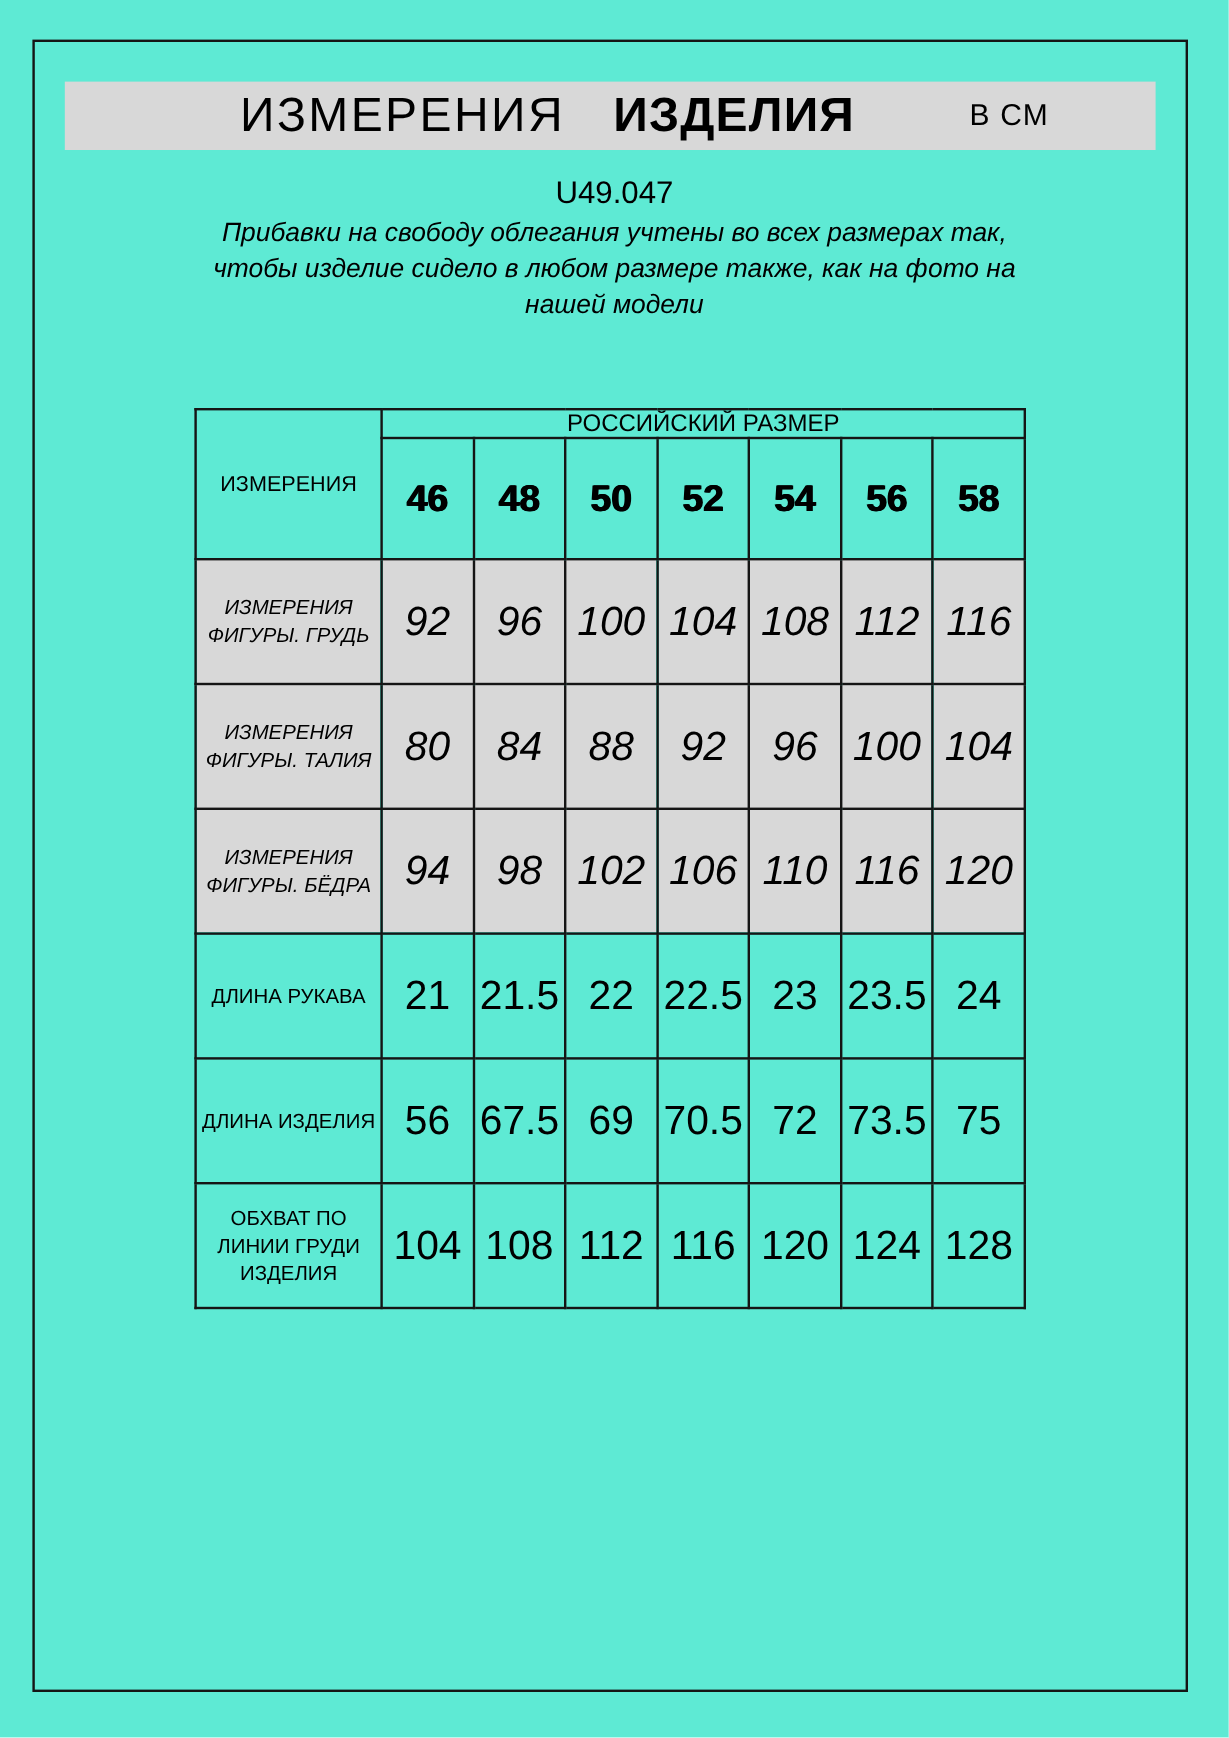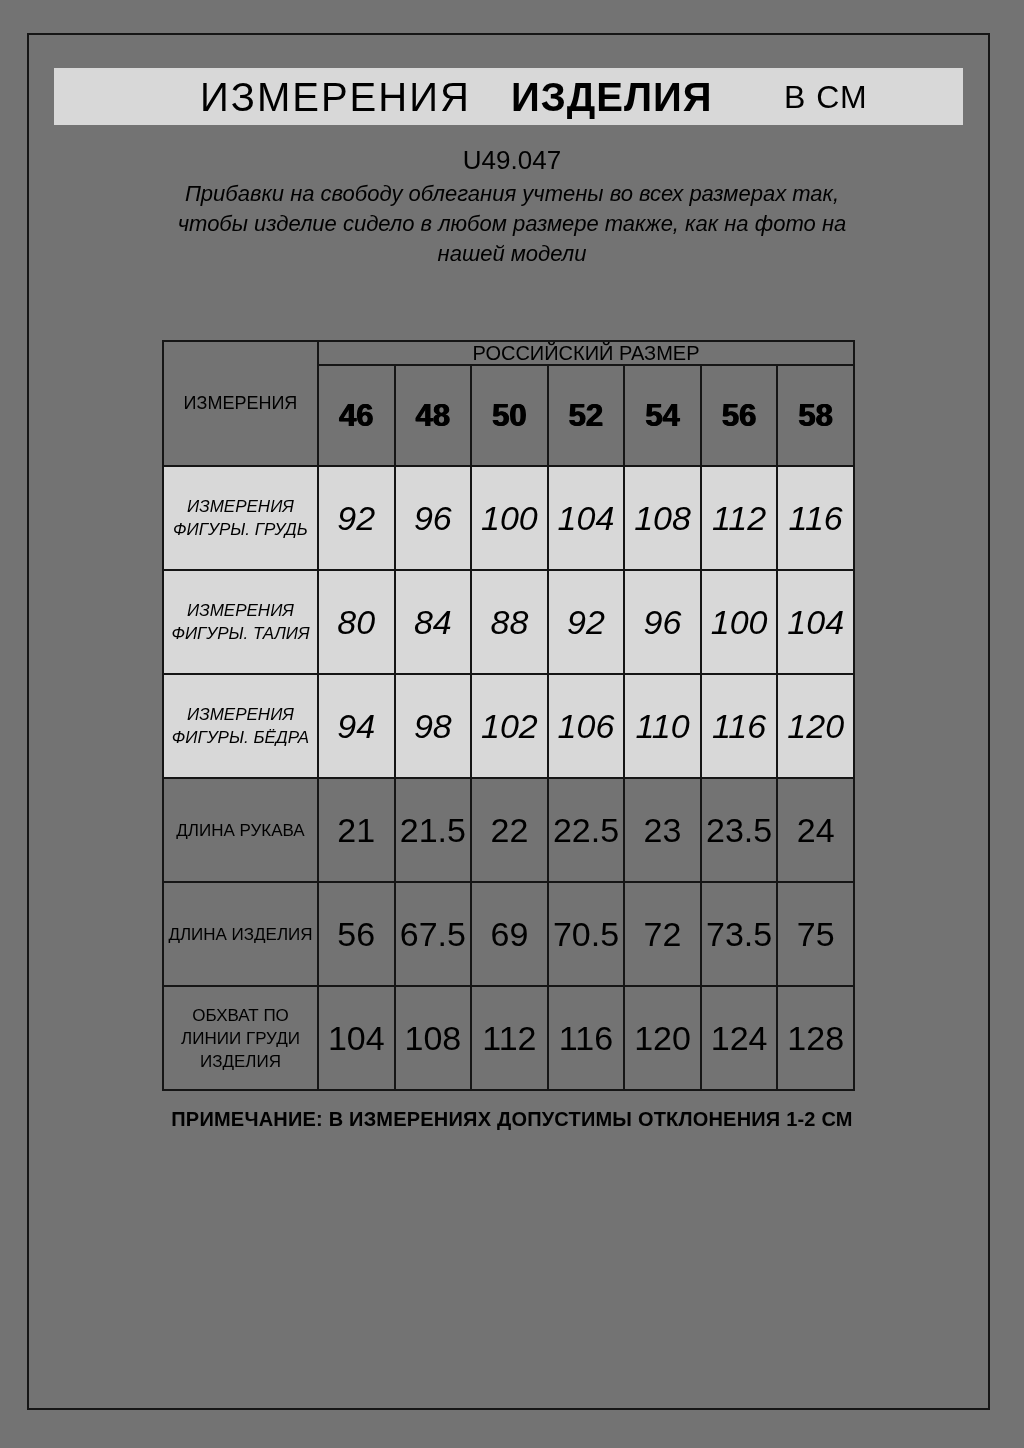--- a/index.html
+++ b/index.html
@@ -6,21 +6,21 @@
     margin: 0;
     padding: 0;
     background: #ffffff;
     font-family: "Liberation Sans", sans-serif;
     color: #000;
   }
   .page {
     position: relative;
     width: 1024px;
     height: 1448px;
-    background: #737373;
+    background: #5eead4;
     overflow: hidden;
   }
   .frame {
     position: absolute;
     left: 27px;
     top: 33px;
     width: 959px;
     height: 1373px;
     border: 2px solid #151515;
   }
@@ -46,24 +46,24 @@
     left: 457px;
     top: 50%;
     transform: translateY(-50%);
     font-size: 40px;
     font-weight: bold;
     letter-spacing: 1px;
     white-space: nowrap;
   }
   .banner .t3 {
     position: absolute;
-    left: 730px;
+    left: 754px;
     top: 50%;
     transform: translateY(-50%);
-    font-size: 32px;
+    font-size: 25px;
     letter-spacing: 1px;
     white-space: nowrap;
     text-align: center;
   }
   .product-code {
     position: absolute;
     left: 0;
     top: 146px;
     width: 1024px;
     text-align: center;
@@ -232,15 +232,14 @@
           <td class="value">108</td>
           <td class="value">112</td>
           <td class="value">116</td>
           <td class="value">120</td>
           <td class="value">124</td>
           <td class="value">128</td>
         </tr>
       </tbody>
   </table>
 
-  <div class="footnote">ПРИМЕЧАНИЕ: В ИЗМЕРЕНИЯХ ДОПУСТИМЫ ОТКЛОНЕНИЯ 1-2 СМ</div>
 
 </div>
 
 </body></html>

